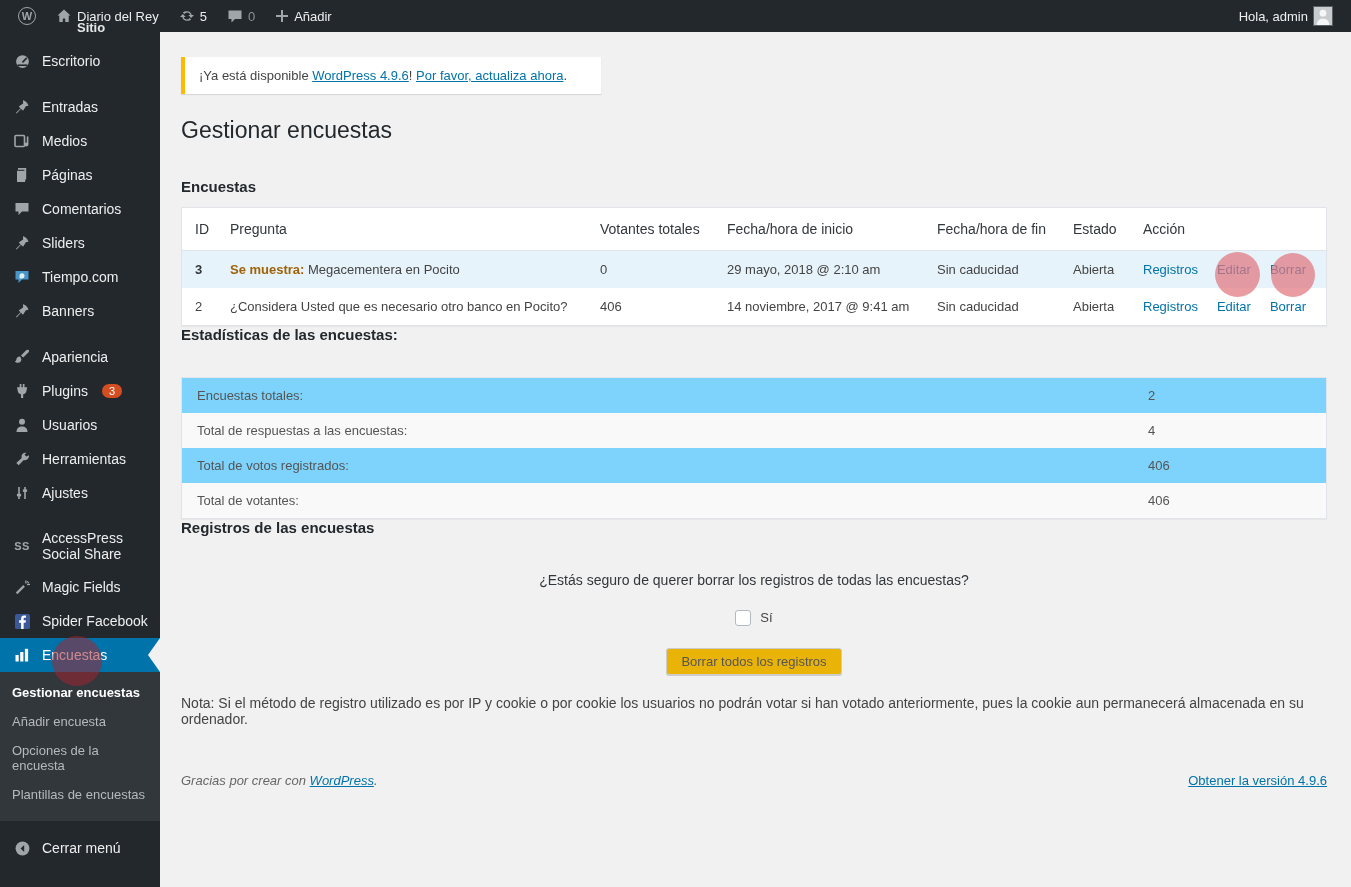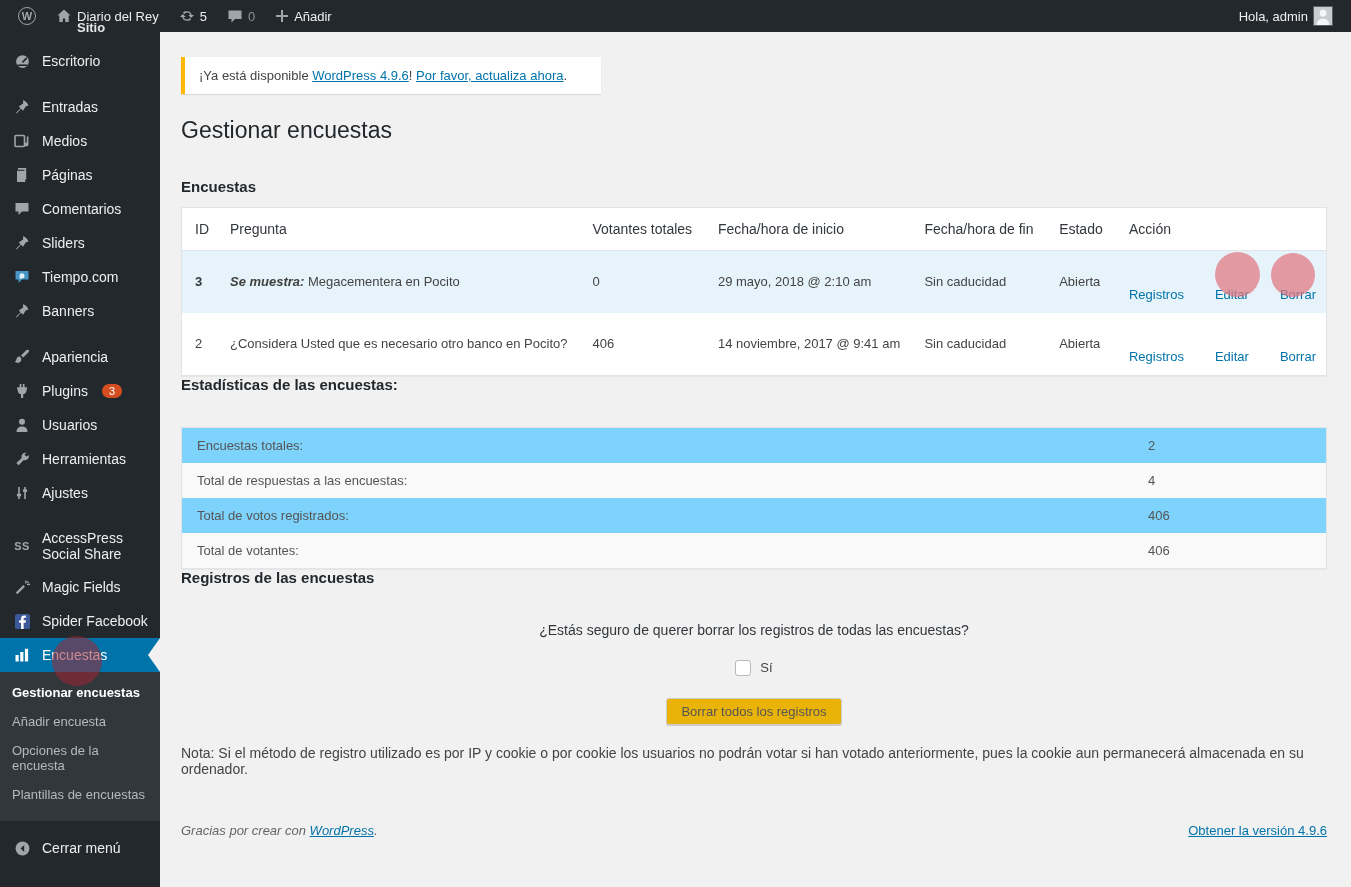--- a/index.html
+++ b/index.html
@@ -35,42 +35,42 @@
       border-top:17px solid transparent; border-bottom:17px solid transparent; border-right:12px solid #f1f1f1; }
   .badge { background:#d54e21; color:#fff; border-radius:9px; font-size:11px; padding:1px 7px; margin-left:4px; }
   .submenu { background:#32373c; padding:6px 0 12px; }
   .submenu-item { padding:7px 12px; font-size:13px; color:#b4b9be; cursor:pointer; line-height:15px; }
   .submenu-item.current { color:#fff; font-weight:700; }
   .menu-footer { margin-top:10px; }
   .ap-ss { font-size:11px; font-weight:700; letter-spacing:0.5px; }
 
   
   .notice { background:#fff; border-left:4px solid #ffb900; box-shadow:0 1px 1px rgba(0,0,0,.1); padding:11px 14px; width:420px; font-size:13px; color:#444; }
-  .notice a, .footer a, .content a { color:#0073aa;margin-top:25px; }
+  .notice a, .footer a, .content a { color:#0073aa; }
   .notice a { text-decoration:underline; }
 
   
   h1.page-title { font-size:23px; font-weight:400; color:#23282d; margin:22px 0 0; line-height:1.3; }
   h2.section-title { font-size:15px; font-weight:700; color:#23282d; margin:0; }
 
   
   .polls-table-wrap { margin-top:12px; background:#fff; border:1px solid #e1e4e8; box-shadow:0 1px 1px rgba(0,0,0,.04); }
   table.polls { width:100%; border-collapse:collapse; font-size:13px; color:#444; }
   table.polls th { text-align:left; font-weight:400; font-size:14px; color:#32373c; padding:13px 10px; border-bottom:1px solid #e1e4e8; }
   table.polls td { padding:11px 10px; }
   table.polls .col-id { width:38px; padding-left:13px; }
   table.polls .col-q { width:370px; }
   table.polls .col-votes { width:127px; }
   table.polls .col-start { width:210px; }
   table.polls .col-end { width:136px; }
   table.polls .col-status { width:70px; }
   tr.row-highlight { background:#e7f3fa; }
-  .q-prefix { font-weight:700; color:#404040;font-style:italic; }
+  .q-prefix { font-weight:700; color:#a16207; }
   .row-highlight .cell-id { font-weight:700; color:#32373c; }
-  .action-links { display:flex; gap:31px; }
+  .action-links { display:flex; gap:19px; }
   .action-links a { text-decoration:none; }
 
   
   .stats-heading { margin-top:46px; }
   .stats-table { margin-top:34px; background:#7dd3fc; border:1px solid #e1e4e8; box-shadow:0 1px 1px rgba(0,0,0,.04); font-size:13px; }
   .stats-row { display:flex; align-items:center; min-height:35px; padding:0 15px; }
   .stats-row:nth-child(even) { background:#f9f9f9; }
   .stats-label { flex:1; color:#555; }
   .stats-value { width:163px; color:#555; }
 

